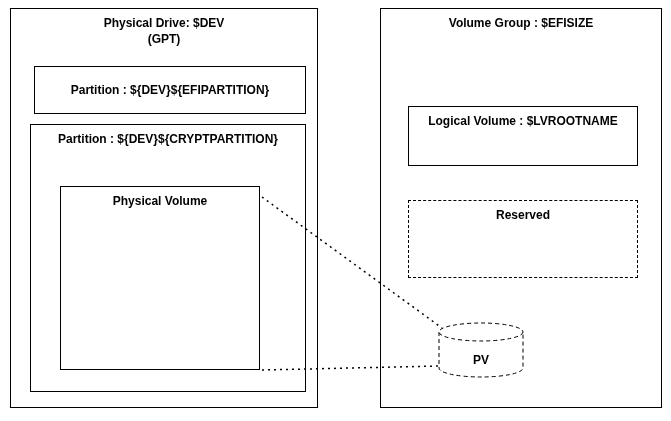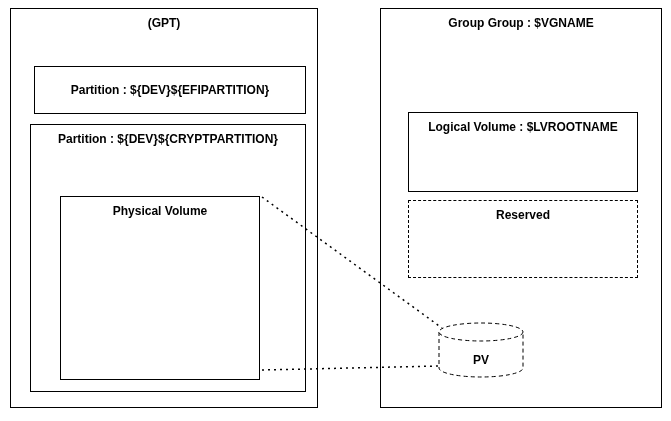--- a/index.html
+++ b/index.html
@@ -52,44 +52,45 @@
     fill: #000000;
   }
 </style>
 </head>
 <body>
 
 <div class="canvas">
 
   <div class="box" style="left:10px; top:8px; width:308px; height:400px;">
     <div class="label-block">
+      <div>Physical Drive: $DEV</div>
       <div>(GPT)</div>
     </div>
   </div>
 
   <div class="box two-line" style="left:34px; top:66px; width:272px; height:48px;gap:16px;">
     <div>Partition : ${DEV}${EFIPARTITION}</div>
   </div>
 
   <div class="box" style="left:30px; top:124px; width:276px; height:268px;">
     <div class="label-block">
       <div>Partition : ${DEV}${CRYPTPARTITION}</div>
     </div>
   </div>
 
-  <div class="box" style="left:60px; top:186px; width:200px; height:184px;margin-top:10px;">
+  <div class="box" style="left:60px; top:186px; width:200px; height:184px;">
     <div class="label-block">Physical Volume</div>
   </div>
 
   <div class="box" style="left:380px; top:8px; width:282px; height:400px;">
-    <div class="label-block">Group Group : $VGNAME</div>
+    <div class="label-block">Volume Group : $EFISIZE</div>
   </div>
 
 
-  <div class="box" style="left:408px; top:112px; width:230px; height:80px;">
+  <div class="box" style="left:408px; top:106px; width:230px; height:60px;">
     <div class="label-block">
       <div>Logical Volume : $LVROOTNAME</div>
     </div>
   </div>
 
   <div class="box dashed" style="left:408px; top:200px; width:230px; height:78px;">
     <div class="label-block">Reserved</div>
   </div>
 
   <svg class="overlay-svg" viewBox="0 0 671 421" xmlns="http://www.w3.org/2000/svg">

